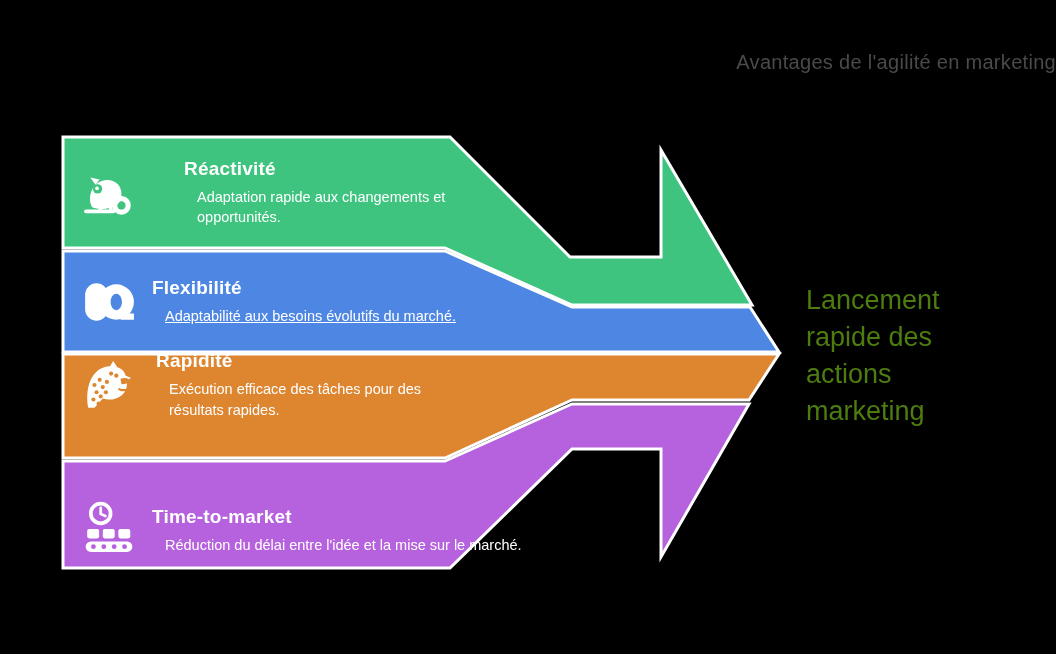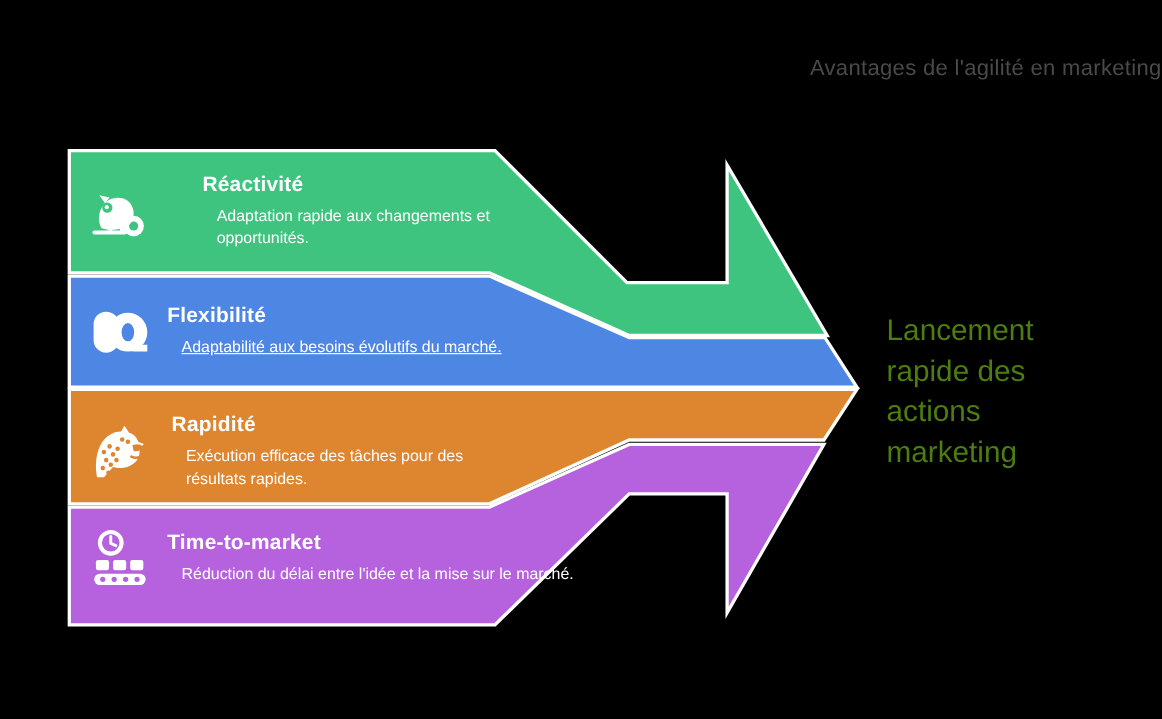--- a/index.html
+++ b/index.html
@@ -15,22 +15,22 @@
   .funnel polygon{stroke-width:3;stroke-linejoin:miter;}
   .band-block{
     position:absolute;left:82px;display:flex;align-items:center;gap:16px;color:#fff;
   }
   .band-icon{width:54px;height:54px;flex:0 0 54px;}
   .band-icon svg{width:100%;height:100%;display:block;}
   .band-title{font-size:19px;font-weight:bold;margin-bottom:7px;letter-spacing:.2px;}
   .band-desc{font-size:14.5px;line-height:1.4;margin-left:13px;}
   .b0{top:137px;height:111px;gap:48px;}
   .b1{top:251px;height:101px;}
-  .b2{top:359px;height:104px;gap:20px;}
-  .b3{top:461px;height:94px;}
+  .b2{top:333px;height:104px;gap:20px;}
+  .b3{top:461px;height:94px;align-items:flex-end;}
   .b0 .band-desc{width:272px;}
   .b1 .band-desc{width:345px;text-decoration:underline;}
   .b2 .band-desc{width:292px;}
   .b3 .band-desc{width:362px;}
   .arrow-label{
     position:absolute;left:806px;top:282px;width:192px;
     font-size:27px;line-height:37px;font-weight:normal;
   }
 </style>
 </head>

